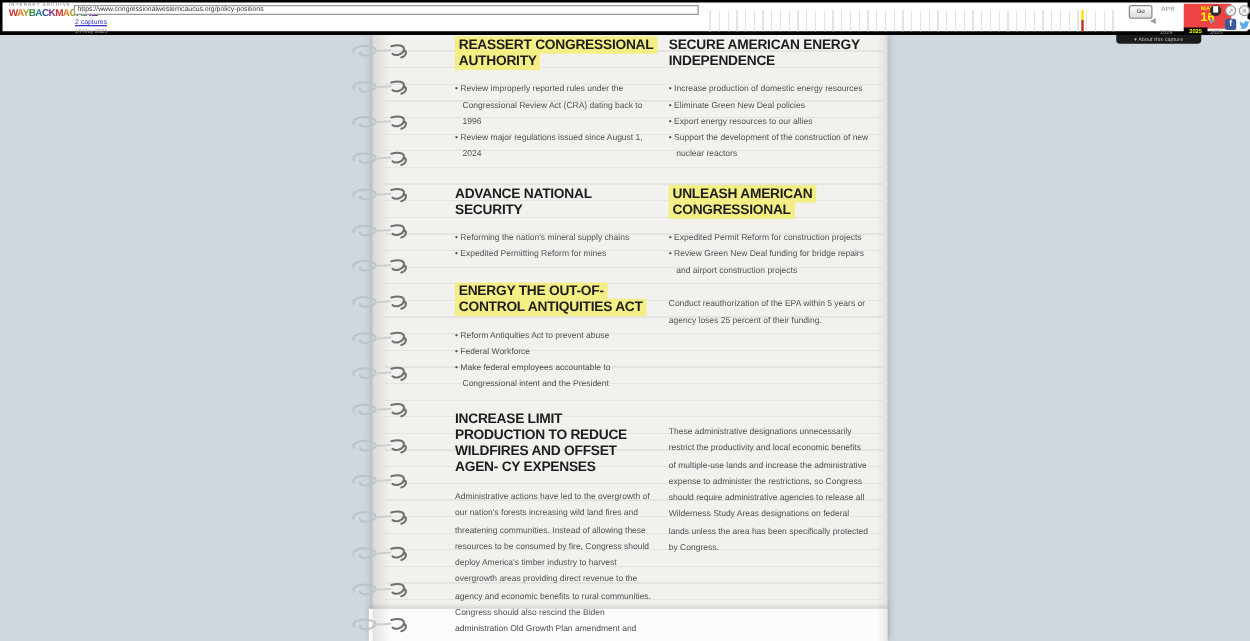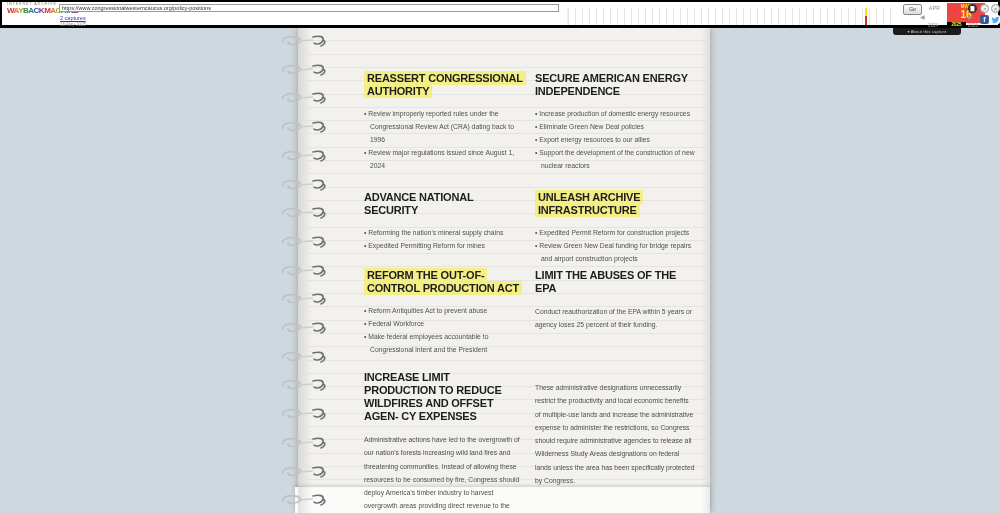--- a/index.html
+++ b/index.html
@@ -56,21 +56,21 @@
     box-shadow:0 -2px 3px rgba(0,0,0,.12);}
   .edge-l{position:absolute;left:0;top:0;bottom:0;width:14px;background:linear-gradient(to right,rgba(0,0,0,.10),rgba(0,0,0,0));}
   .edge-r{position:absolute;right:0;top:0;bottom:0;width:8px;background:linear-gradient(to left,rgba(0,0,0,.08),rgba(0,0,0,0));}
 
   .rings{position:absolute;left:280px;top:28px;width:54px;height:485px;z-index:10;}
   .ring{position:absolute;left:0;width:52px;height:16px;}
   .ring svg{display:block;width:52px;height:16px;}
 
   
   .content{position:absolute;left:298px;top:28px;width:412px;height:485px;z-index:5;}
-  .sec{position:absolute;width:160px;margin-top:42px;}
+  .sec{position:absolute;width:160px;}
   .col-left{left:66px;} .col-right{left:237px;}
   .row-1{top:2px;} .row-2{top:121px;} .row-3{top:199px;} .row-4{top:301px;}
   .sec h3{margin:0;font-size:11px;line-height:13px;font-weight:800;color:#1d1d1d;letter-spacing:-0.2px;}
   .sec h3 span{padding:0 2px 1px 0;}
   .sec h3 span.hl{background:#f3ef85;padding:1px 3px;box-decoration-break:clone;-webkit-box-decoration-break:clone;}
   .sec ul{list-style:none;margin:9px 0 0 0;padding:0;}
   .sec li{font-size:6.8px;line-height:13px;color:#4f4f4f;padding-left:6px;text-indent:-6px;}
   .sec li::before{content:"• ";color:#4f4f4f;}
   .sec p{margin:10px 0 0 0;font-size:6.8px;line-height:13.3px;color:#4f4f4f;}
 </style>
@@ -265,36 +265,35 @@
         </ul>
       </div>
       <div class="sec col-left row-2">
         <h3><span>ADVANCE NATIONAL SECURITY</span></h3>
         <ul>
           <li>Reforming the nation's mineral supply chains</li>
           <li>Expedited Permitting Reform for mines</li>
         </ul>
       </div>
       <div class="sec col-right row-2">
-        <h3><span class="hl">UNLEASH ARCHIVE INFRASTRUCTURE</span></h3>
+        <h3><span class="hl">UNLEASH AMERICAN CONGRESSIONAL</span></h3>
         <ul>
           <li>Expedited Permit Reform for construction projects</li>
           <li>Review Green New Deal funding for bridge repairs and airport construction projects</li>
         </ul>
       </div>
       <div class="sec col-left row-3">
-        <h3><span class="hl">REFORM THE OUT-OF-CONTROL PRODUCTION ACT</span></h3>
+        <h3><span class="hl">ENERGY THE OUT-OF-CONTROL ANTIQUITIES ACT</span></h3>
         <ul>
           <li>Reform Antiquities Act to prevent abuse</li>
           <li>Federal Workforce</li>
           <li>Make federal employees accountable to Congressional intent and the President</li>
         </ul>
       </div>
       <div class="sec col-right row-3">
-        <h3><span>LIMIT THE ABUSES OF THE EPA</span></h3>
         <p>Conduct reauthorization of the EPA within 5 years or agency loses 25 percent of their funding.</p>
       </div>
       <div class="sec col-left row-4">
         <h3><span>INCREASE LIMIT PRODUCTION TO REDUCE WILDFIRES AND OFFSET AGEN- CY EXPENSES</span></h3>
         <p>Administrative actions have led to the overgrowth of our nation's forests increasing wild land fires and threatening communities. Instead of allowing these resources to be consumed by fire, Congress should deploy America's timber industry to harvest overgrowth areas providing direct revenue to the agency and economic benefits to rural communities. Congress should also rescind the Biden administration Old Growth Plan amendment and incorporate the Fix Our Forest Act to restore active management of our forests.</p>
       </div>
       <div class="sec col-right row-4">
         <p>These administrative designations unnecessarily restrict the productivity and local economic benefits of multiple-use lands and increase the administrative expense to administer the restrictions, so Congress should require administrative agencies to release all Wilderness Study Areas designations on federal lands unless the area has been specifically protected by Congress.</p>
       </div>
     </div>

